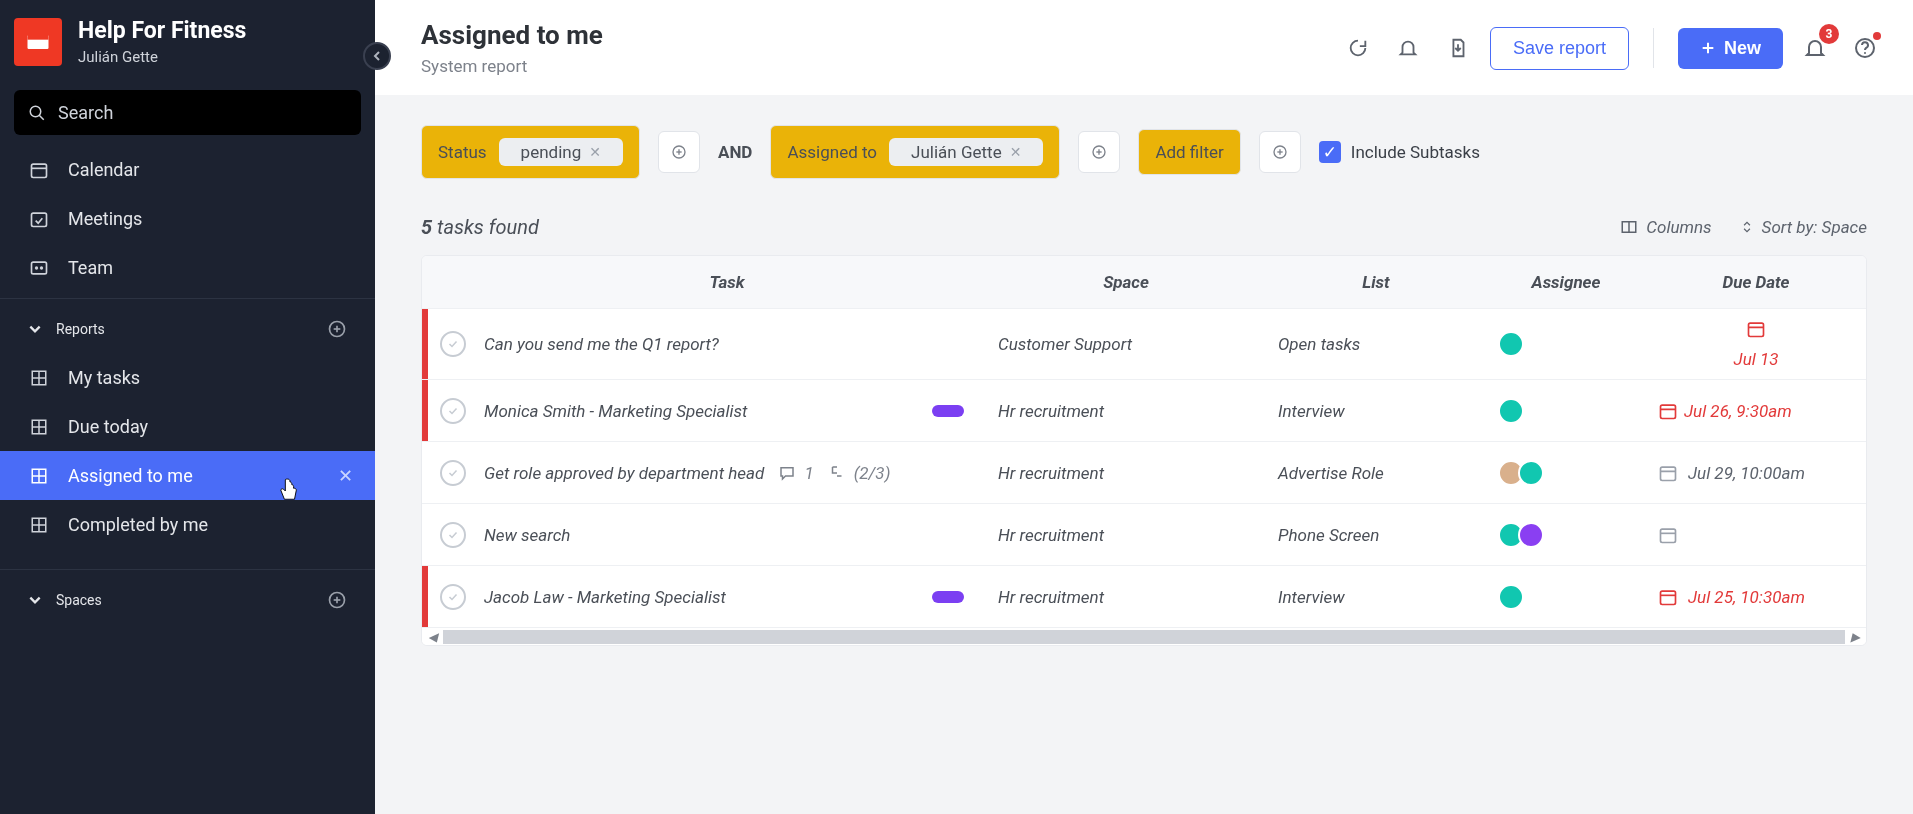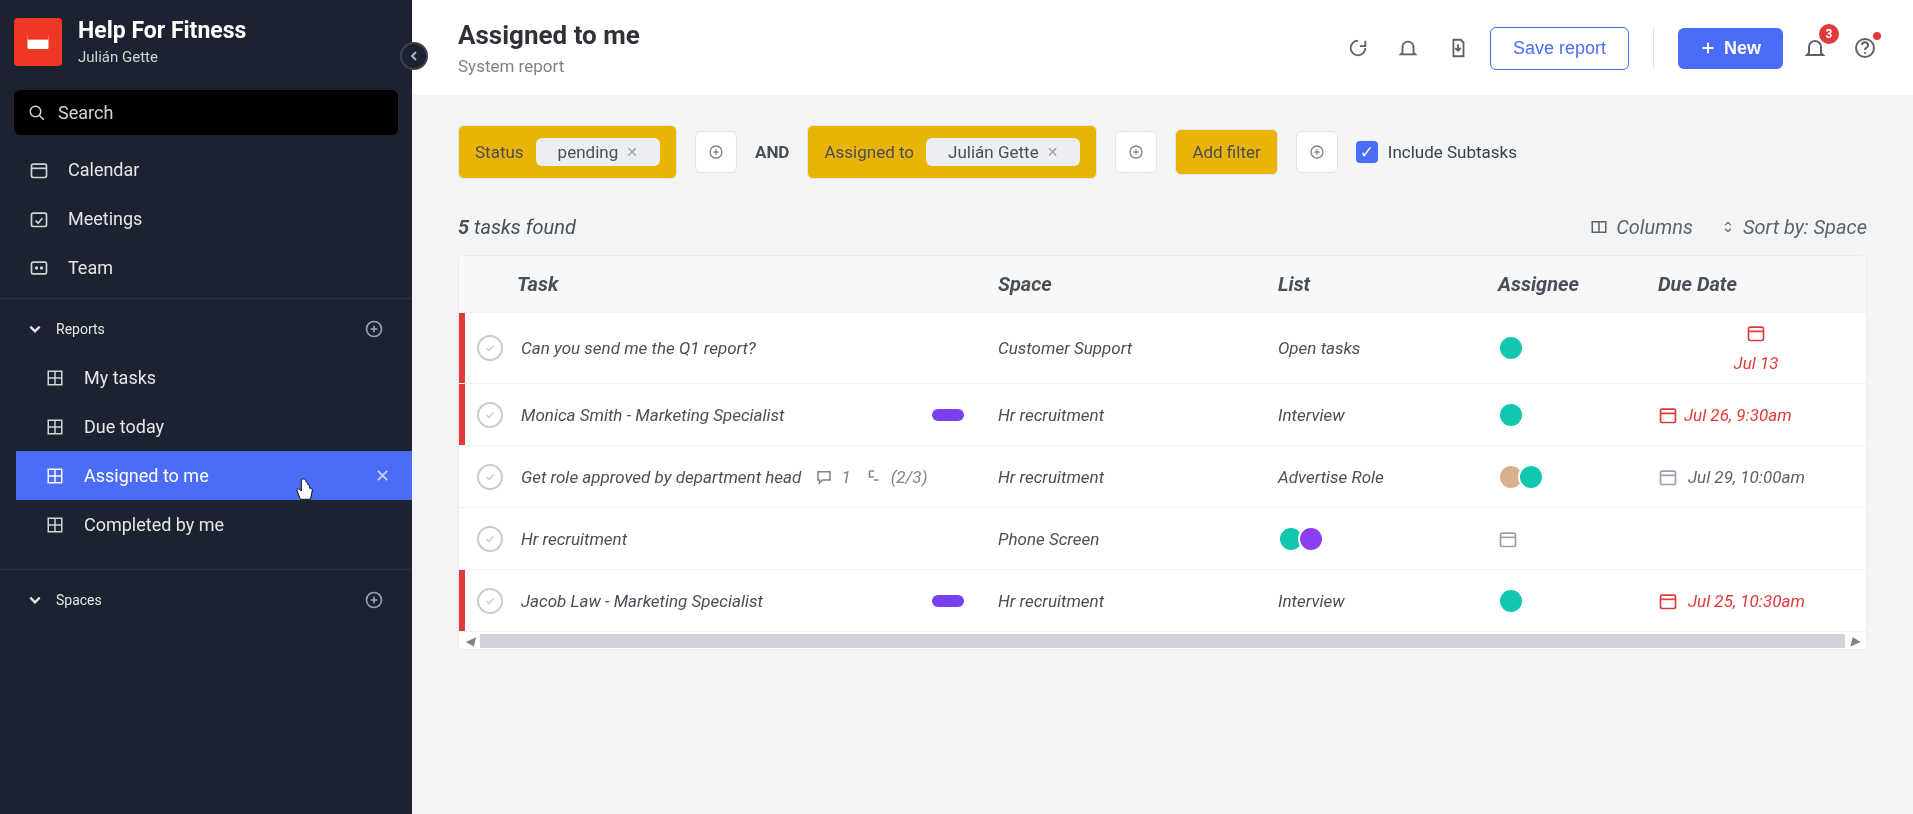--- a/index.html
+++ b/index.html
@@ -8,21 +8,21 @@
     display: flex;
     height: 814px;
     width: 1913px;
     overflow: hidden;
     color: #2e3238;
     background: #fff;
   }
 
   
   .sidebar {
-    width: 412px;
+    width: 375px;
     background: #1c2230;
     color: #fff;
     display: flex;
     flex-direction: column;
     flex-shrink: 0;
     position: relative;
   }
   .sidebar-header {
     display: flex;
     align-items: center;
@@ -58,21 +58,21 @@
     padding: 14px 28px; font-size:18px;
     color:#e4e6ea; cursor:pointer;
     position:relative;
   }
   .section-header {
     display:flex; align-items:center; gap:14px;
     padding: 14px 28px; font-size:14px;
     color:#e4e6ea; cursor:pointer;
   }
   .section-header .plus { margin-left:auto; color:#9aa0aa; }
-  .sub-item { padding-left: 28px; margin-left: 16px; }
+  .sub-item { padding-left: 28px; }
   .sub-item.active {
     background:#4a6cf7; color:#fff;
   }
   .sub-item.active .close-x {
     position:absolute; right:22px; color:#c9d4ff;
   }
   .cursor-hand {
     position:absolute; left:278px; bottom:-4px;
     font-size:22px; pointer-events:none;
   }
@@ -146,35 +146,36 @@
     display:flex;align-items:center;justify-content:center; color:#fff;
   }
 
   
   .results-head {
     display:flex; align-items:center;
     padding:0 46px; margin: 6px 0 16px;
   }
   .results-count { font-size:20px; color:#4a4f57; }
   .results-count b { font-weight:700; }
-  .results-actions { margin-left:auto; display:flex; align-items:center; gap:28px; color:#5d636d; font-size:20px; cursor:pointer;}
+  .results-actions { margin-left:auto; display:flex; align-items:center; gap:28px; color:#5d636d; font-size:17px; cursor:pointer;}
 
   
   .table-wrap {
     margin: 0 46px 24px; border:1px solid #e9ebef; border-radius:6px;
     background:#fff; overflow:hidden;
   }
   .thead, .trow {
     display:grid;
     grid-template-columns: 6px 44px 1fr 280px 220px 160px 220px;
     align-items:center;
   }
   .thead {
-    background:#f7f8fa; color:#4a4f57; font-weight:700; font-size:20px;
+    background:#f7f8fa; color:#4a4f57; font-weight:700; font-size:17px;
     padding: 16px 0;
+    text-align: center;
   }
   .thead > div { padding:0 12px; }
   .thead .col-task { padding-left: 58px; grid-column: 1 / span 3; }
   .trow {
     border-top:1px solid #eef0f3; font-size:17px; color:#4a4f57;
     min-height:62px;
   }
   .trow > div { padding:10px 12px; }
   .priority-bar { width:6px; height:100%; align-self:stretch; }
   .priority-red { background:#e23a3a; }
@@ -569,20 +570,23 @@
             </div>
             <div class="trow">
               <div class="priority-bar" style="padding: 0px;"></div>
               <div>
                 <span class="check-circle">
                   <svg width="12" height="12" viewBox="0 0 24 24">
                     <path d="M5 12 l5 5 L19 7" fill="none" stroke="currentColor" stroke-width="3"></path>
                   </svg>
                 </span>
               </div>
+              <div class="task-cell">
+                <span class="task-name">New search</span>
+              </div>
               <div>Hr recruitment</div>
               <div>Phone Screen</div>
               <div>
                 <div class="assignees">
                   <span class="avatar"></span>
                   <span class="avatar avatar2" style="background: rgb(138, 63, 242);"></span>
                 </div>
               </div>
               <div style="display: flex; align-items: center; gap: 10px;">
                 <svg width="20" height="20" viewBox="0 0 24 24">

